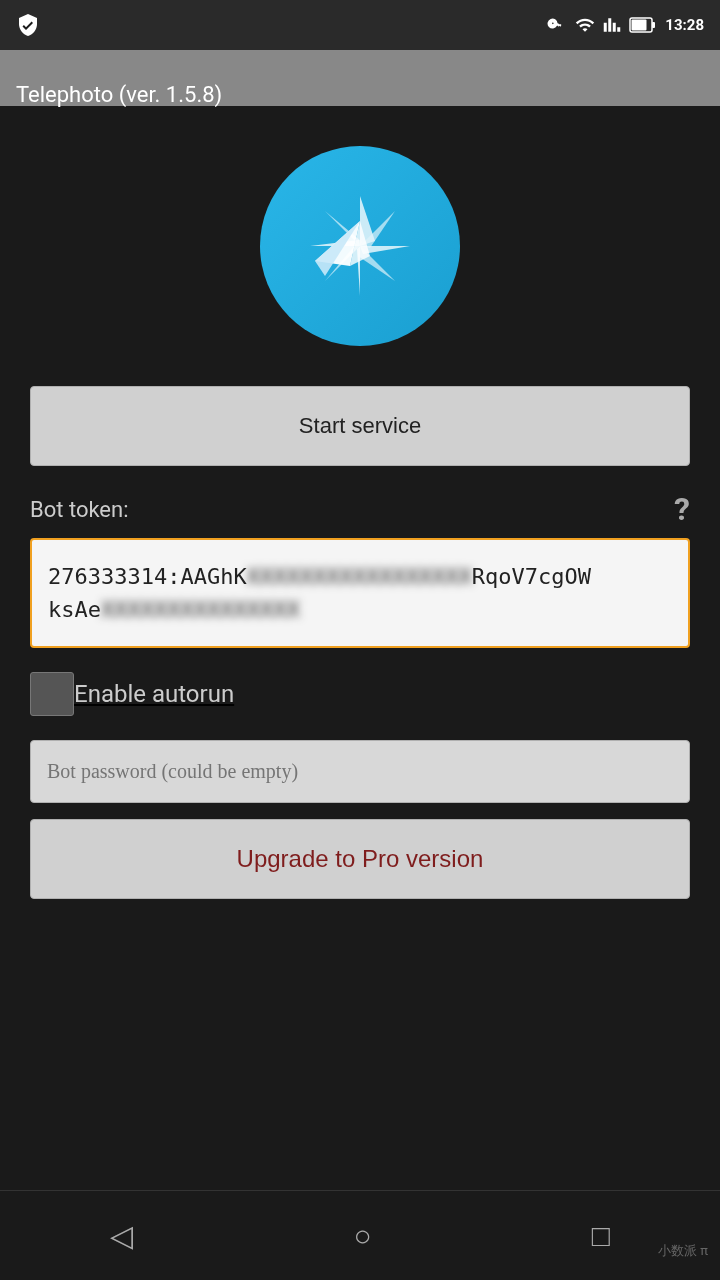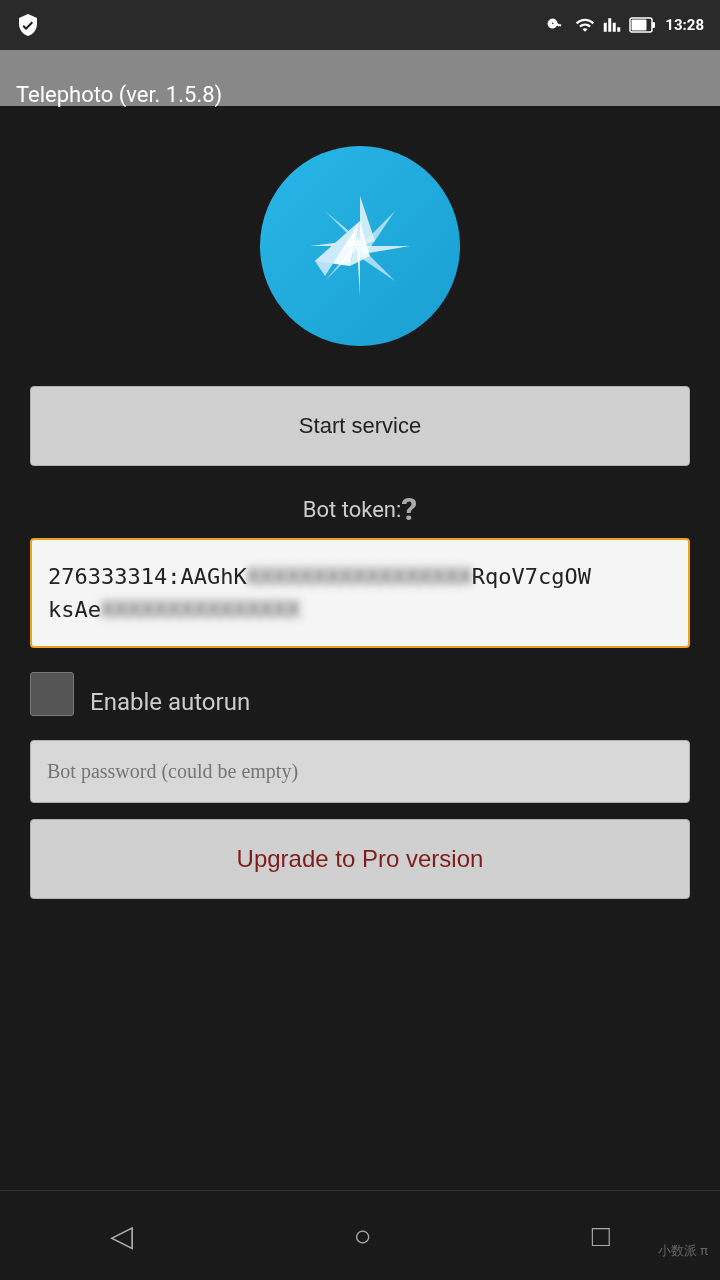--- a/index.html
+++ b/index.html
@@ -104,21 +104,21 @@
       color: #222222;
       cursor: pointer;
       font-family: Arial, sans-serif;
     }
 
     
     .bot-token-row {
       width: 100%;
       display: flex;
       align-items: center;
-      justify-content: center;
+      justify-content: space-between;
       margin-bottom: 10px;
     }
 
     .bot-token-label {
       color: #cccccc;
       font-size: 22px;
     }
 
     .help-icon {
       color: #aaaaaa;
@@ -148,23 +148,24 @@
 
     .token-blurred {
       filter: blur(4px);
       display: inline;
     }
 
     
     .autorun-row {
       width: 100%;
       display: flex;
-      align-items: flex-end;
-      gap: 16px;
+      align-items: center;
+      gap: 0;
       margin-bottom: 24px;
+      text-decoration: underline;
     }
 
     .checkbox-box {
       width: 44px;
       height: 44px;
       background: #555555;
       border: 1px solid #777777;
       border-radius: 3px;
       flex-shrink: 0;
       cursor: pointer;

